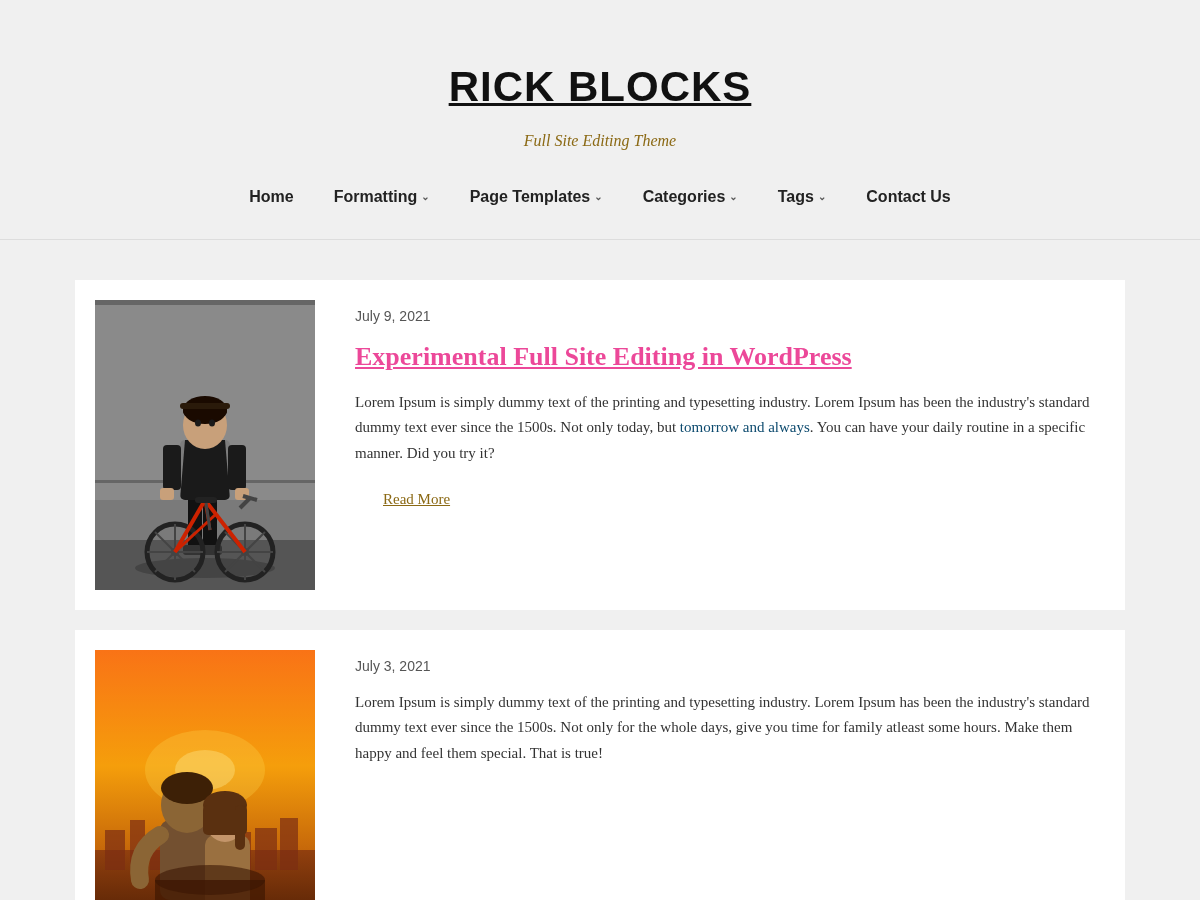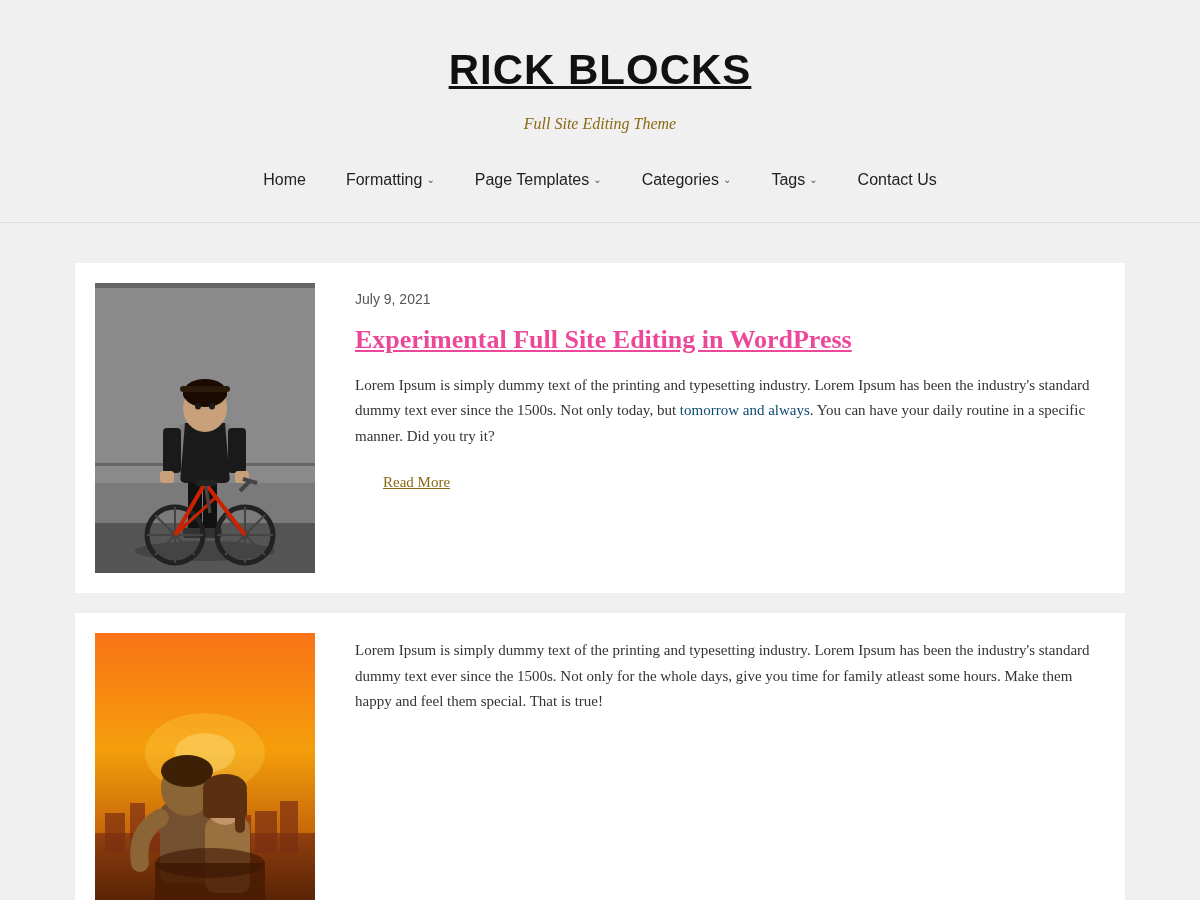--- a/index.html
+++ b/index.html
@@ -18,21 +18,21 @@
 
     .site-wrapper {
       background: #f0f0f0;
       min-height: 900px;
     }
 
     
     .site-header {
       background: #f0f0f0;
       text-align: center;
-      padding: 36px 20px 0;
+      padding: 53px 20px 0;
     }
 
     .site-title {
       font-size: 42px;
       font-weight: 900;
       font-family: Arial, sans-serif;
       letter-spacing: 1px;
       color: #111;
       text-decoration: underline;
       text-decoration-thickness: 3px;
@@ -50,20 +50,21 @@
       text-align: center;
       padding: 30px 20px;
       border-bottom: 1px solid #ddd;
     }
 
     .nav-list {
       list-style: none;
       display: inline-flex;
       gap: 40px;
       align-items: flex-start;
+      font-weight: bold;
     }
 
     .nav-item {
       font-family: Arial, sans-serif;
       font-size: 16px;
       color: #222;
       cursor: pointer;
       display: flex;
       align-items: center;
       gap: 4px;
@@ -316,20 +317,21 @@
           <ellipse cx="130" cy="155" rx="22" ry="14" fill="#5a3010"></ellipse>
           <rect x="108" y="155" width="44" height="30" fill="#5a3010" rx="5"></rect>
           <rect x="140" y="155" width="10" height="45" fill="#5a3010" rx="5"></rect>
 
           <rect x="60" y="230" width="110" height="60" fill="#451a03" opacity="0.8"></rect>
           <ellipse cx="115" cy="230" rx="55" ry="15" fill="#3b1503" opacity="0.6"></ellipse>
         </svg>
       </div>
 
       <div class="post-content">
+        <p class="post-date">July 3, 2021</p>
         <p class="post-excerpt">
           Lorem Ipsum is simply dummy text of the printing and typesetting industry. Lorem Ipsum has been the industry's standard dummy text ever since the 1500s. Not only for the whole days, give you time for family atleast some hours. Make them happy and feel them special. That is true!
         </p>
       </div>
     </article>
 
   </main>
 </div>
 
 </body></html>

